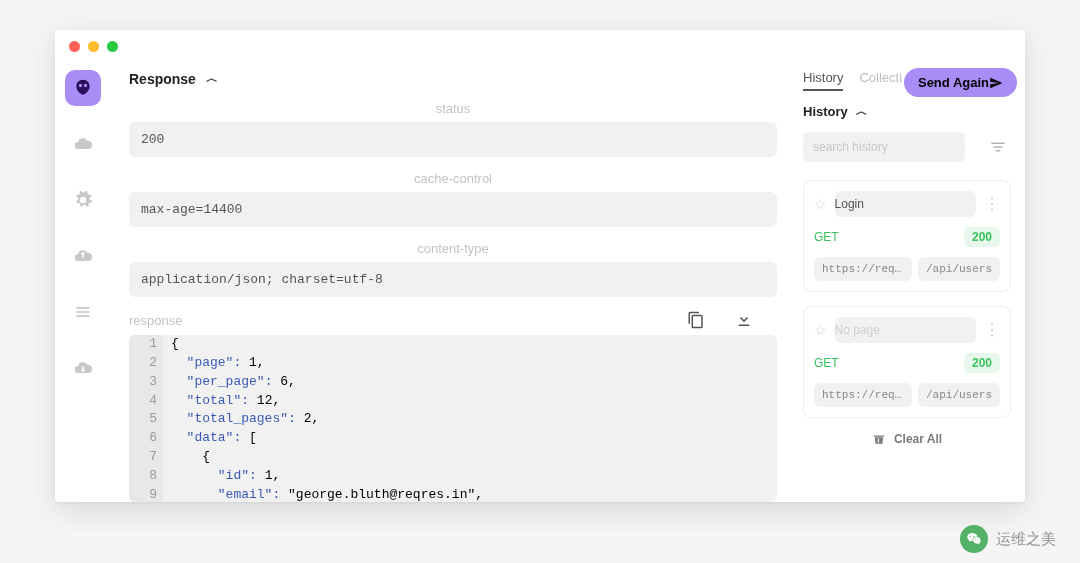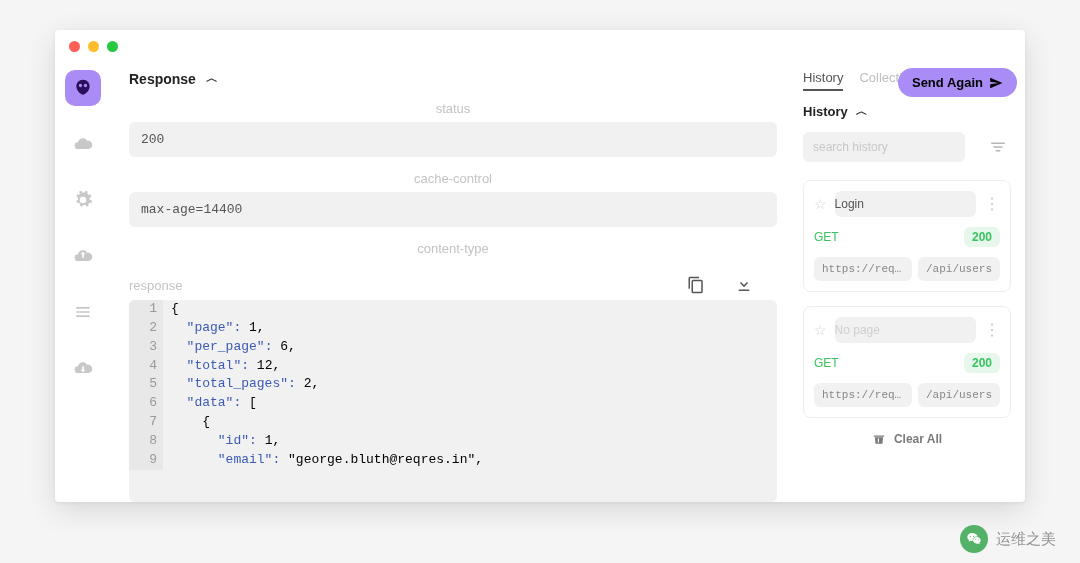--- a/index.html
+++ b/index.html
@@ -130,21 +130,21 @@
   .rp-tab.active { color:#555; border-bottom: 2px solid #555; }
   .send-again {
     position: absolute;
     right: -6px; top: -2px;
     background: #a98cf6;
     color: #000;
     border-radius: 20px;
     font-weight: 700;
     font-size: 13px;
     padding: 7px 14px;
-    display: flex; align-items: center; gap: 6px;
+    display: flex; align-items: center; 
     white-space: nowrap;
     cursor: pointer;
   }
   .send-again svg { width: 14px; height: 14px; }
   .hist-head {
     font-weight: 700; font-size: 13px; color:#222;
     display: flex; align-items: center; gap: 8px;
     margin-bottom: 12px;
   }
   .search-row { display:flex; gap:20px; align-items:center; margin-bottom:18px; }
@@ -251,20 +251,21 @@
         <div class="field-value">200</div>
       </div>
 
       <div class="field-block">
         <div class="field-label">cache-control</div>
         <div class="field-value">max-age=14400</div>
       </div>
 
       <div class="field-block">
         <div class="field-label">content-type</div>
+        <div class="field-value">application/json; charset=utf-8</div>
       </div>
 
       <div class="resp-head">
         <div class="field-label" style="margin:0">response</div>
         <div class="resp-icons">
           <svg viewBox="0 0 24 24">
               <path fill="currentColor" d="M16 1H4a2 2 0 00-2 2v14h2V3h12V1zm3 4H8a2 2 0 00-2 2v14a2 2 0 002 2h11a2 2 0 002-2V7a2 2 0 00-2-2zm0 16H8V7h11v14z"></path>
             </svg>
           <svg viewBox="0 0 24 24">
               <path fill="currentColor" d="M5 20h14v-2H5v2zM12 2v10l4-4 1.4 1.4L12 15l-5.4-5.6L8 8l4 4V2h0z"></path>

